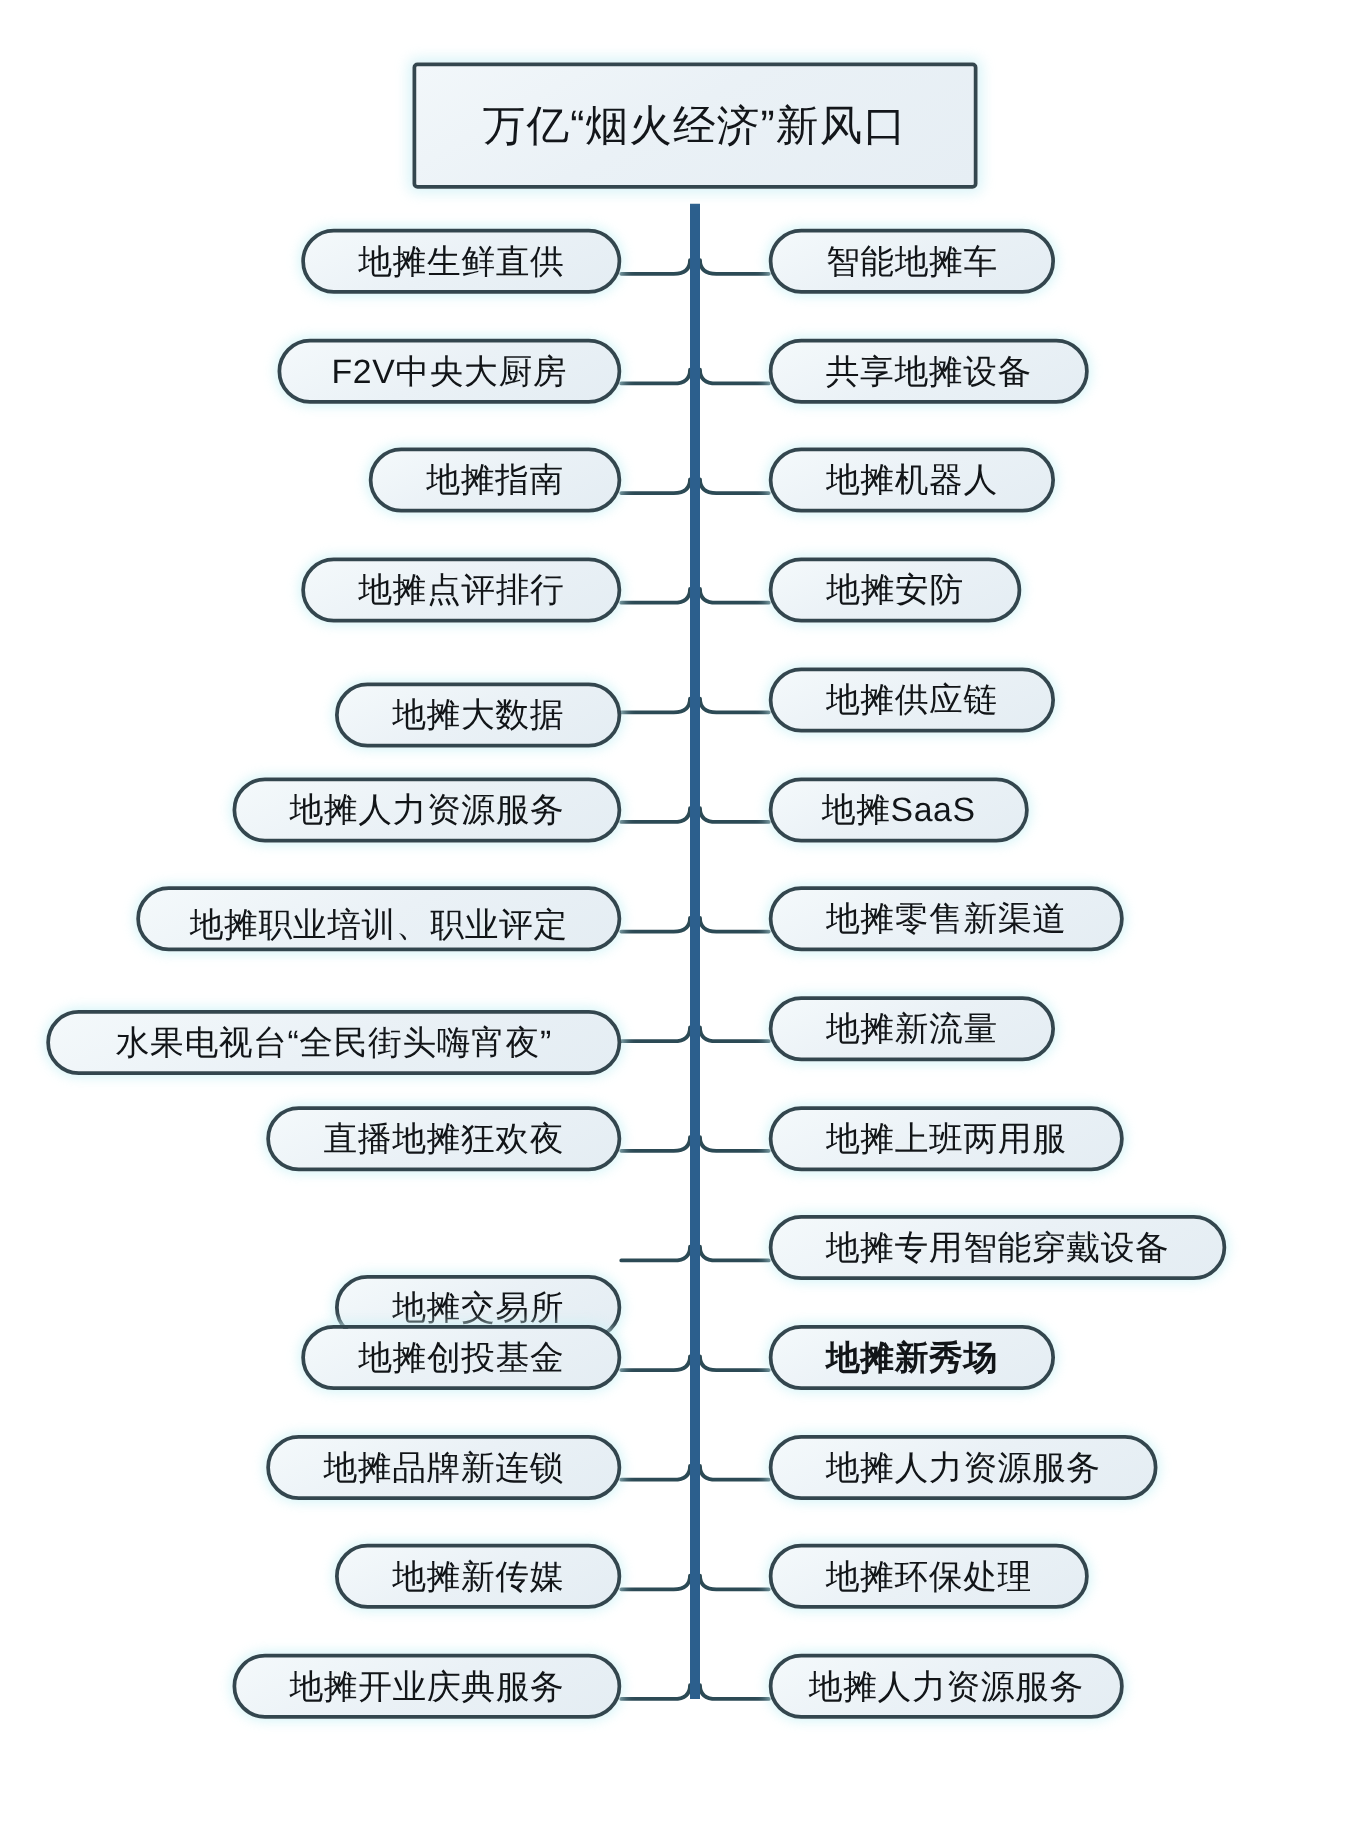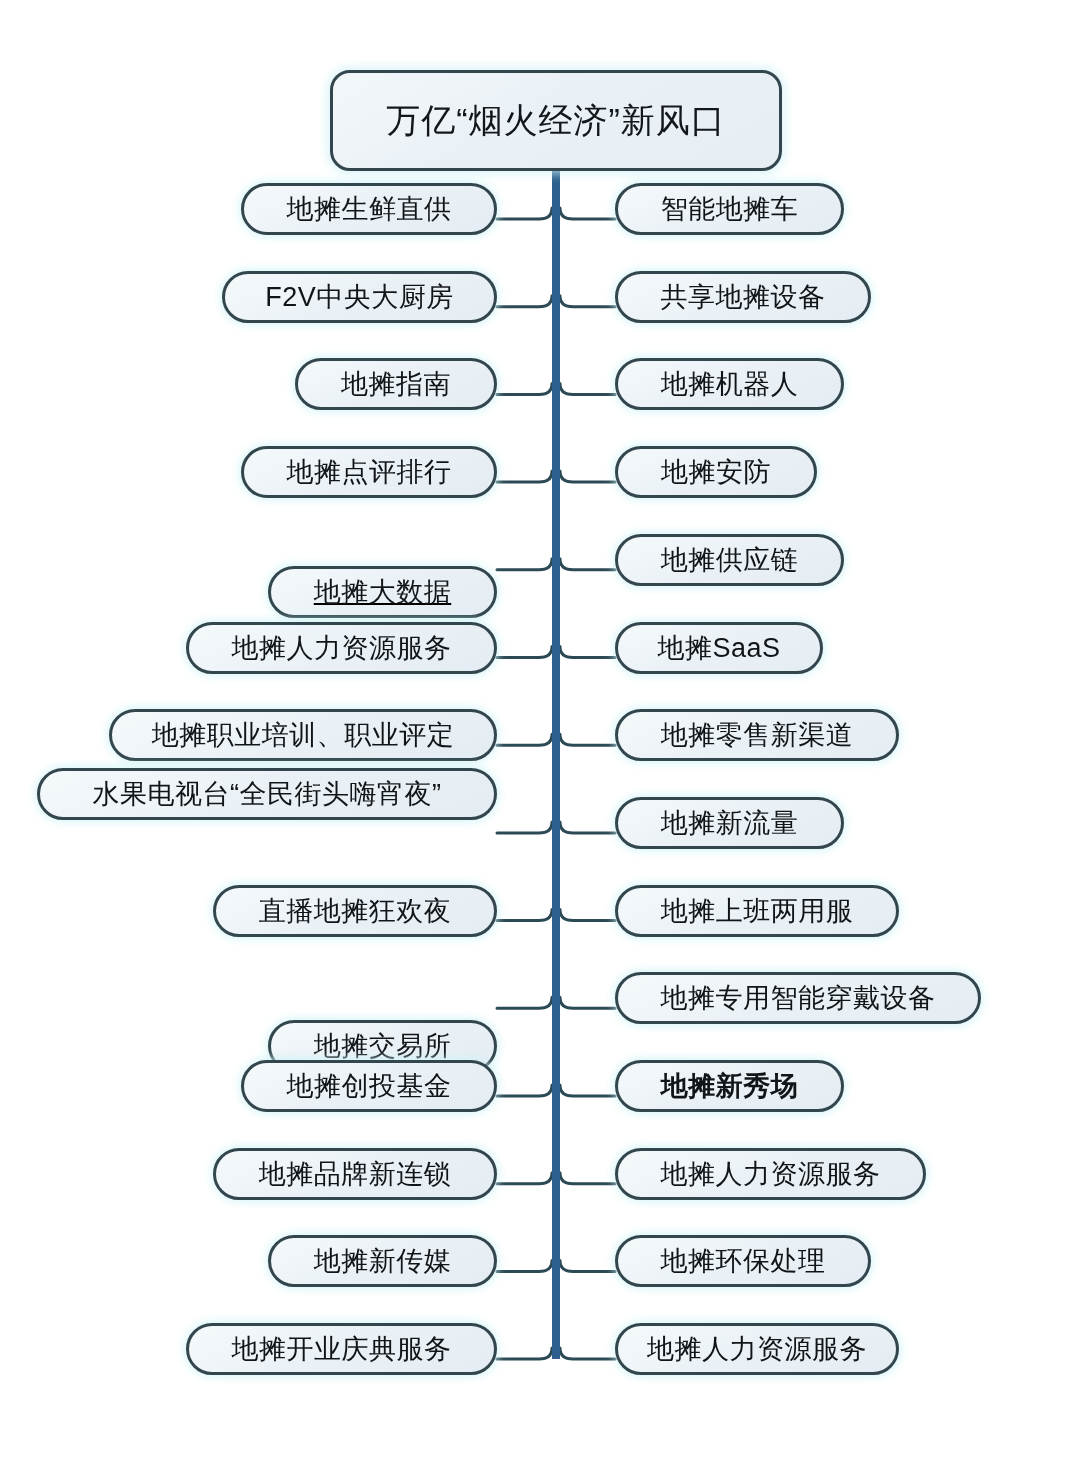--- a/index.html
+++ b/index.html
@@ -28,26 +28,26 @@
     top: 0;
     width: 1080px;
     height: 1464px;
     pointer-events: none;
   }
 
   
   #root-node {
     position: absolute;
     left: 330px;
-    top: 70px;
+    top: 50px;
     width: 452px;
     height: 101px;
     box-sizing: border-box;
     border: 3px solid #33464e;
-    border-radius: 20px;
+    border-radius: 4px;
     background: linear-gradient(150deg, #f2f7fa 0%, #eaf1f6 45%, #e6eef4 100%);
     box-shadow: 0 0 10px 3px rgba(205,240,245,0.75);
     display: flex;
     align-items: center;
     justify-content: center;
   }
   #root-node .node-text {
     font-size: 34px;
     color: #13161a;
     letter-spacing: 1px;
@@ -124,30 +124,30 @@
       </div>
       <div class="node" style="top: 270.7px; width: 275px; left: 222px;">
         <span class="node-text">F2V中央大厨房</span>
       </div>
       <div class="node" style="top: 358.4px; width: 202px; left: 295px;">
         <span class="node-text">地摊指南</span>
       </div>
       <div class="node" style="top: 446.1px; width: 256px; left: 241px;">
         <span class="node-text">地摊点评排行</span>
       </div>
-      <div class="node" style="top: 566px; width: 229px; left: 268px; text-decoration: underline;">
+      <div class="node" style="top: 546px; width: 229px; left: 268px;">
         <span class="node-text">地摊大数据</span>
       </div>
       <div class="node" style="top: 621.5px; width: 311px; left: 186px;">
         <span class="node-text">地摊人力资源服务</span>
       </div>
-      <div class="node" style="top: 709.2px; width: 388px; left: 109px;">
+      <div class="node" style="top: 709.2px; width: 388px; left: 109px; align-items: flex-end;">
         <span class="node-text">地摊职业培训、职业评定</span>
       </div>
-      <div class="node" style="top: 768px; width: 460px; left: 37px;">
+      <div class="node" style="top: 808px; width: 460px; left: 37px;">
         <span class="node-text">水果电视台“全民街头嗨宵夜”</span>
       </div>
       <div class="node" style="top: 884.6px; width: 284px; left: 213px;">
         <span class="node-text">直播地摊狂欢夜</span>
       </div>
       <div class="node" style="top: 972.3px; width: 229px; left: 268px; margin-top: 48px;">
         <span class="node-text">地摊交易所</span>
       </div>
       <div class="node" style="top: 1060px; width: 256px; left: 241px;">
         <span class="node-text">地摊创投基金</span>

